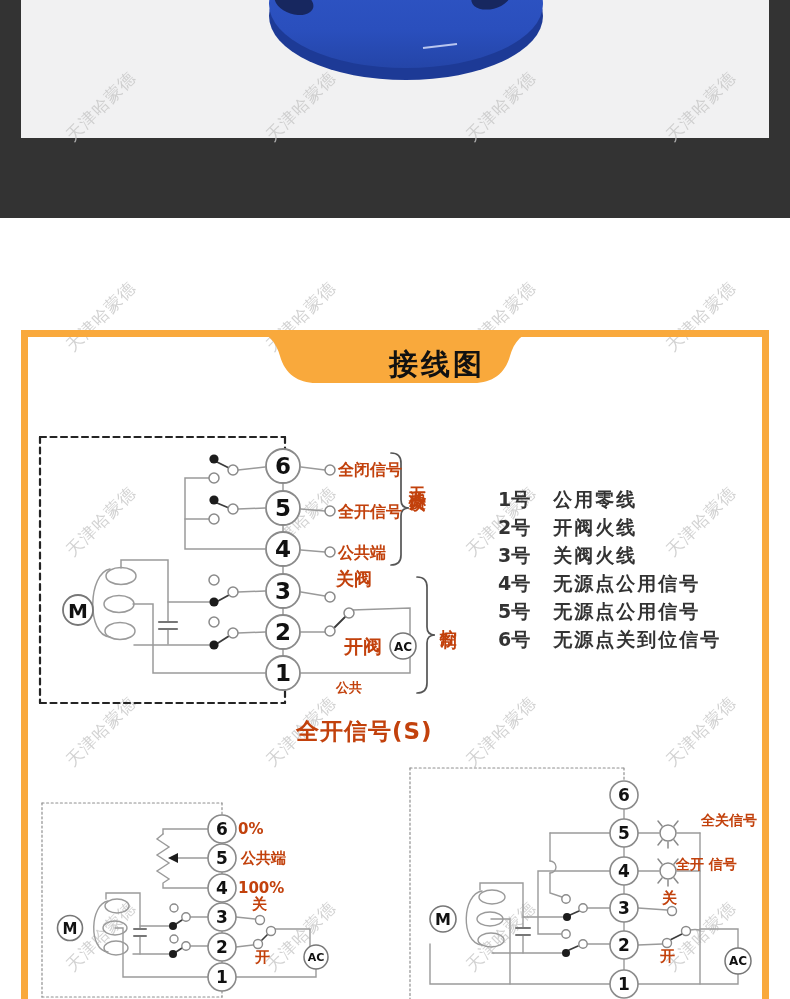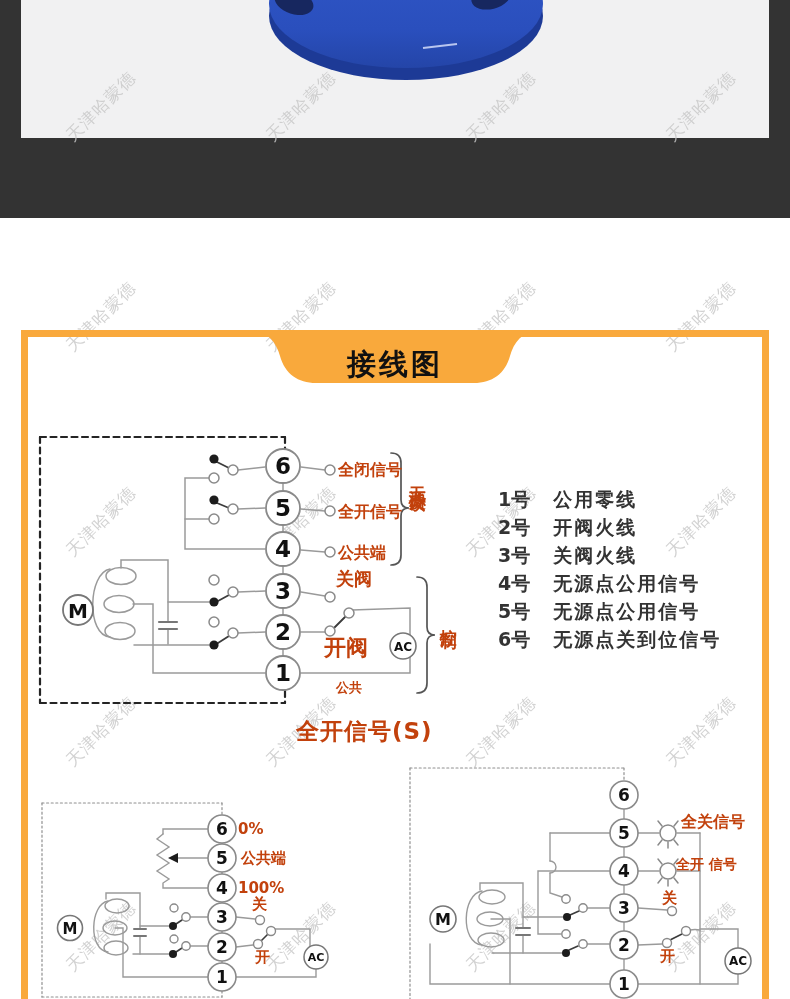--- a/index.html
+++ b/index.html
@@ -14,21 +14,21 @@
   .side-bar.left{left:0;} .side-bar.right{right:0;}
   .dark-band{position:absolute;left:0;top:138px;width:790px;height:80px;background:#333333;}
   
   .panel-border{position:absolute;background:#F9A93C;z-index:3;}
   .pb-top{left:21px;top:330px;width:748px;height:7px;}
   .pb-left{left:21px;top:330px;width:7px;height:669px;}
   .pb-right{left:762px;top:330px;width:7px;height:669px;}
   .tab-svg{position:absolute;left:252px;top:330px;z-index:4;}
   .tab-title{
     position:absolute;left:305px;top:345px;width:180px;z-index:5;
-    text-align:center;font-size:29px;font-weight:bold;color:#111;letter-spacing:3px;
+    text-align:right;font-size:29px;font-weight:bold;color:#111;letter-spacing:3px;
   }
   
   .wm{
     position:absolute;z-index:2;color:#c7c7c7;opacity:.8;font-size:17px;
     transform:rotate(-45deg);white-space:nowrap;letter-spacing:1px;
   }
   
   .diagram-svg{position:absolute;left:0;top:0;z-index:6;}
   .flange-svg{position:absolute;left:21px;top:0;z-index:1;}
   
@@ -352,35 +352,35 @@
       <text x="443" y="925" font-size="16">M</text>
       <text x="738" y="965" font-size="12">AC</text>
     </g>
   </g>
 </svg>
 
 <div class="lab" style="left:338px;top:461px;font-size:16px">全闭信号</div>
 <div class="lab" style="left:338px;top:503px;font-size:16px">全开信号</div>
 <div class="lab" style="left:338px;top:544px;font-size:16px">公共端</div>
 <div class="lab" style="left:336px;top:569px;font-size:18px">关阀</div>
-<div class="lab" style="left:324px;top:636px;font-size:22px">开阀</div>
+<div class="lab" style="left:344px;top:636px;font-size:19px">开阀</div>
 <div class="lab" style="left:336px;top:681px;font-size:13px">公共</div>
 <div class="lab vert" style="left:408px;top:473px;font-size:17px">无源反馈</div>
 <div class="lab vert" style="left:439px;top:615px;font-size:17px">控制</div>
 <div class="lab" style="left:296px;top:719px;font-size:23px;letter-spacing:1px">全开信号(S)</div>
 
 <div class="legend-row" style="top:487px"><span class="num">1号</span><span class="txt">公用零线</span></div>
 <div class="legend-row" style="top:515px"><span class="num">2号</span><span class="txt">开阀火线</span></div>
 <div class="legend-row" style="top:543px"><span class="num">3号</span><span class="txt">关阀火线</span></div>
 <div class="legend-row" style="top:571px"><span class="num">4号</span><span class="txt">无源点公用信号</span></div>
 <div class="legend-row" style="top:599px"><span class="num">5号</span><span class="txt">无源点公用信号</span></div>
 <div class="legend-row" style="top:627px"><span class="num">6号</span><span class="txt">无源点关到位信号</span></div>
 
 <div class="lab" style="left:238px;top:821px;font-size:15px">0%</div>
 <div class="lab" style="left:241px;top:850px;font-size:15px">公共端</div>
 <div class="lab" style="left:238px;top:880px;font-size:15px">100%</div>
 <div class="lab" style="left:252px;top:896px;font-size:15px">关</div>
 <div class="lab" style="left:255px;top:949px;font-size:15px">开</div>
 
-<div class="lab" style="left:681px;top:813px;font-size:16px">全关信号</div>
+<div class="lab" style="left:701px;top:813px;font-size:14px">全关信号</div>
 <div class="lab" style="left:676px;top:857px;font-size:14px">全开 信号</div>
 <div class="lab" style="left:662px;top:890px;font-size:15px">关</div>
 <div class="lab" style="left:660px;top:948px;font-size:15px">开</div>
 
 </body></html>

